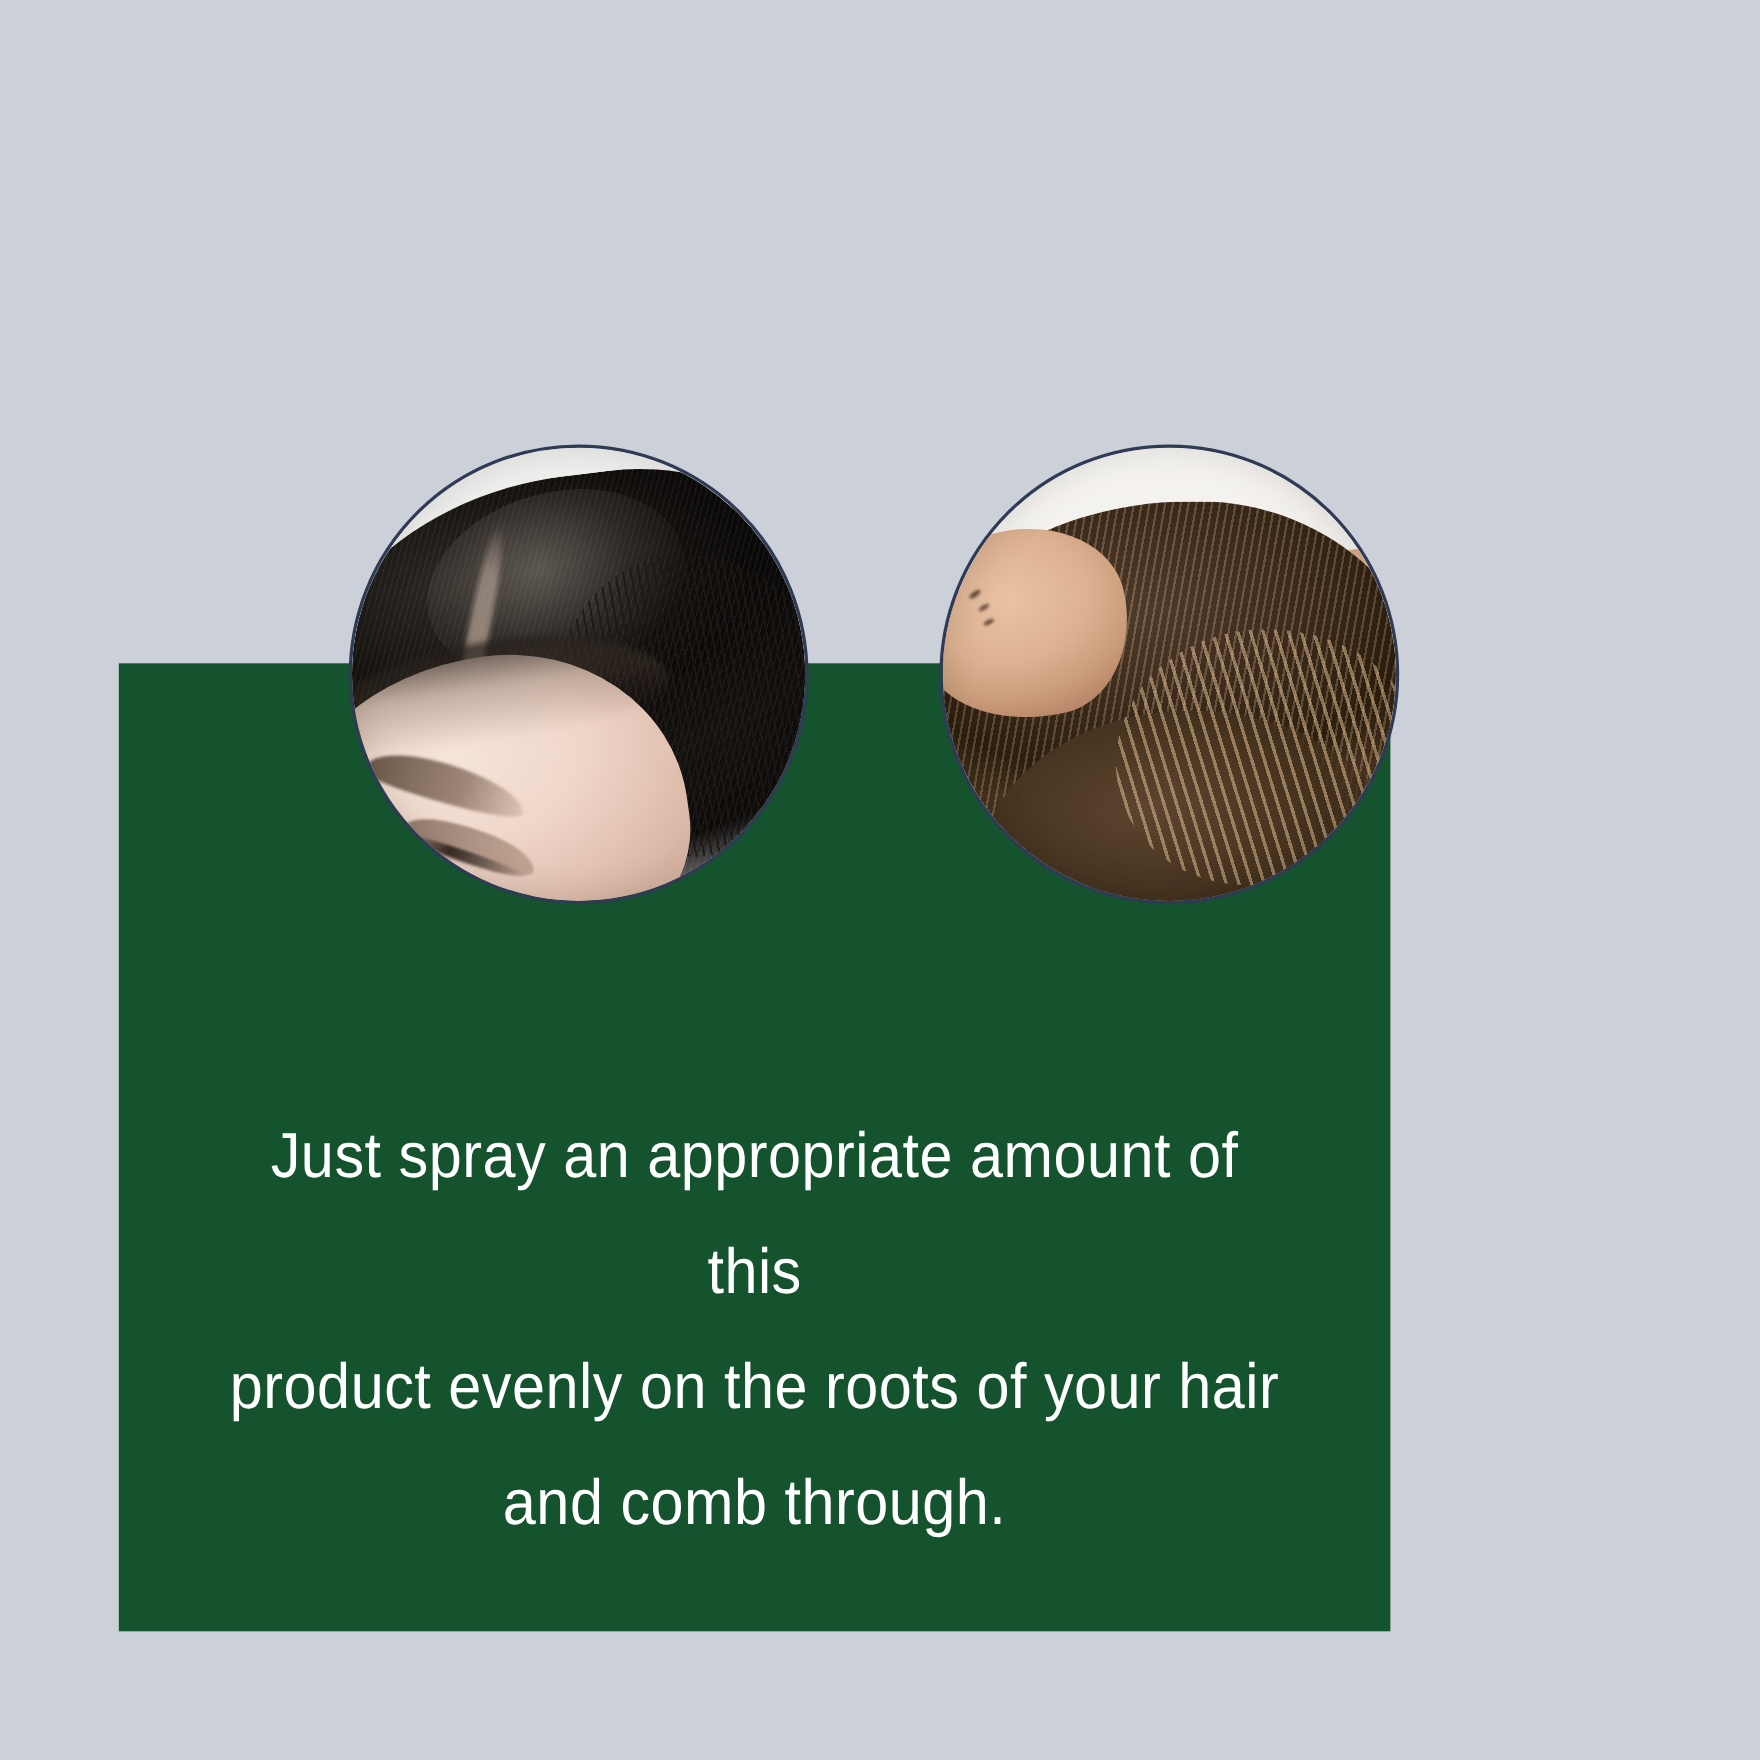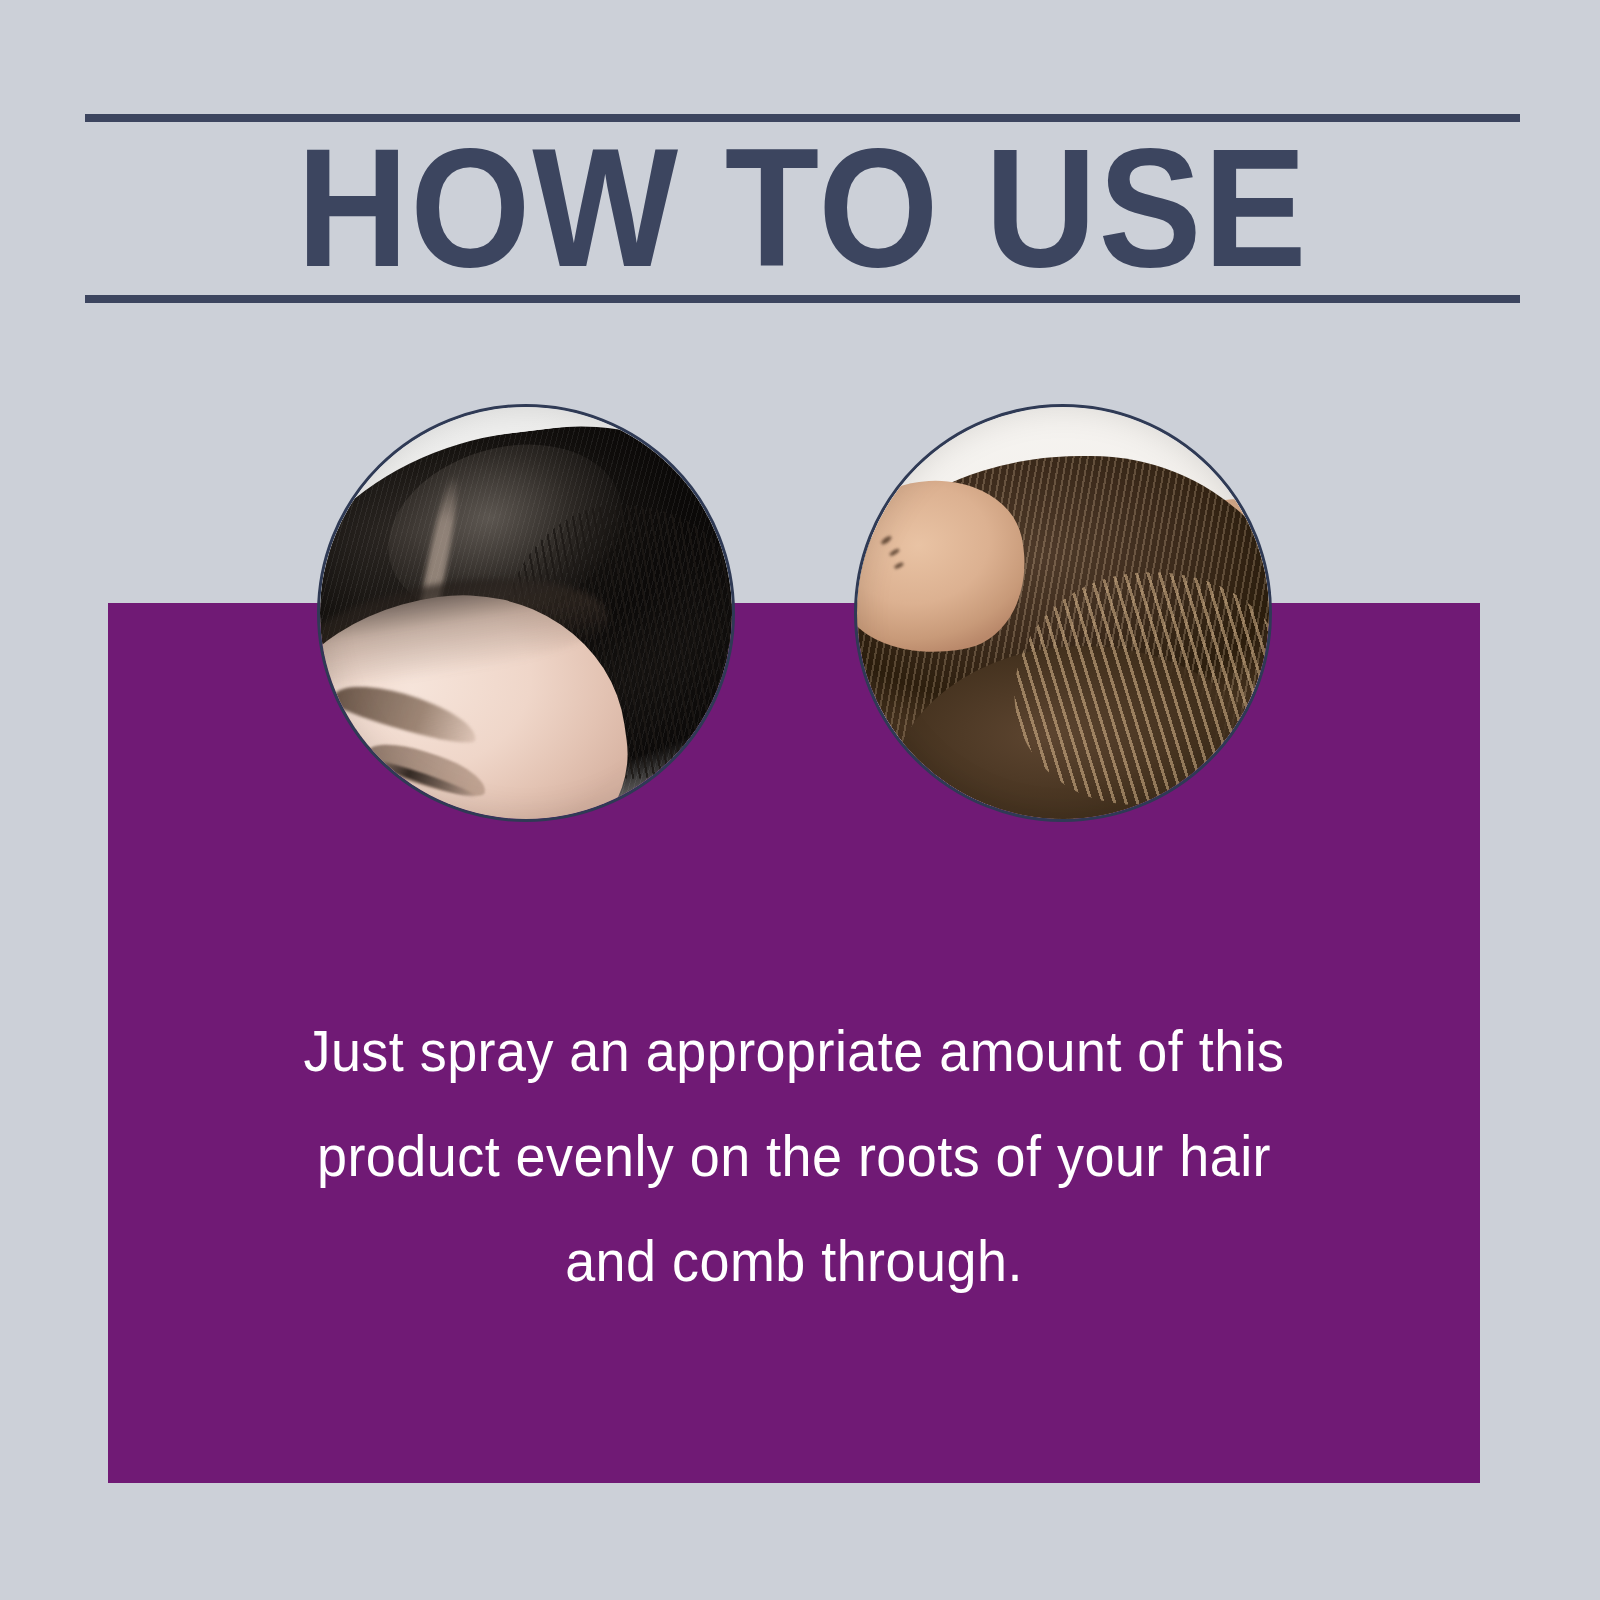--- a/index.html
+++ b/index.html
@@ -57,23 +57,23 @@
     transform: scaleX(0.92);
     transform-origin: center center;
     white-space: nowrap;
   }
 
   
   #info-panel {
     position: absolute;
     left: 108px;
     top: 603px;
-    width: 1372px;
+    width: 1156px;
     height: 880px;
-    background: #701a75;
+    background: #14532d;
   }
 
   #instruction-text {
     position: absolute;
     left: 60px;
     right: 60px;
     top: 395px;
     color: #ffffff;
     text-align: center;
     font-family: "Liberation Sans Narrow", "Liberation Sans", "DejaVu Sans", sans-serif;
@@ -354,25 +354,20 @@
     border-radius: 50%;
     pointer-events: none;
     box-shadow: inset 0 0 34px rgba(0,0,0,0.12);
   }
 </style>
 </head>
 <body>
 
 <div id="poster">
 
-  <div id="header-block">
-    <div class="rule top"></div>
-    <div id="page-title">HOW TO USE</div>
-    <div class="rule bottom"></div>
-  </div>
 
   <div id="info-panel">
     <div id="instruction-text">
       <div>Just spray an appropriate amount of this</div>
       <div>product evenly on the roots of your hair</div>
       <div>and comb through.</div>
     </div>
   </div>
 
   <div class="photo-circle" id="photo-circle-left">

